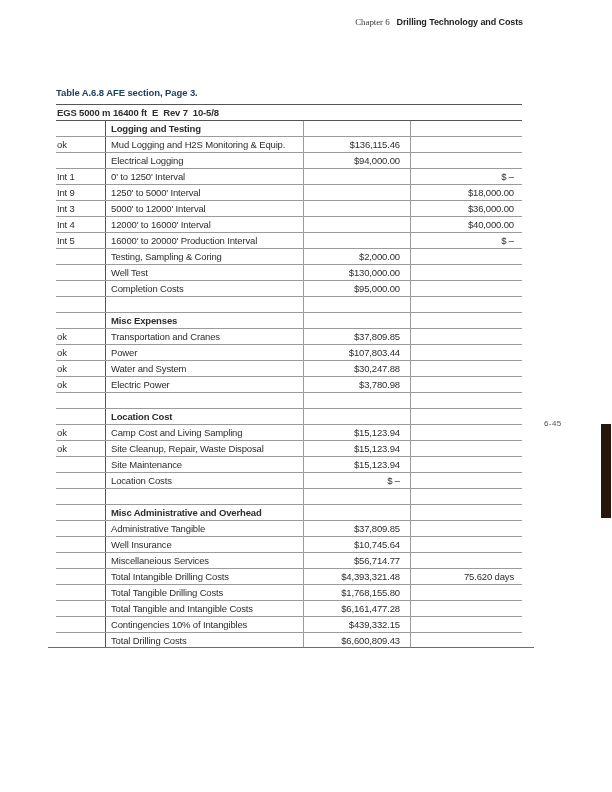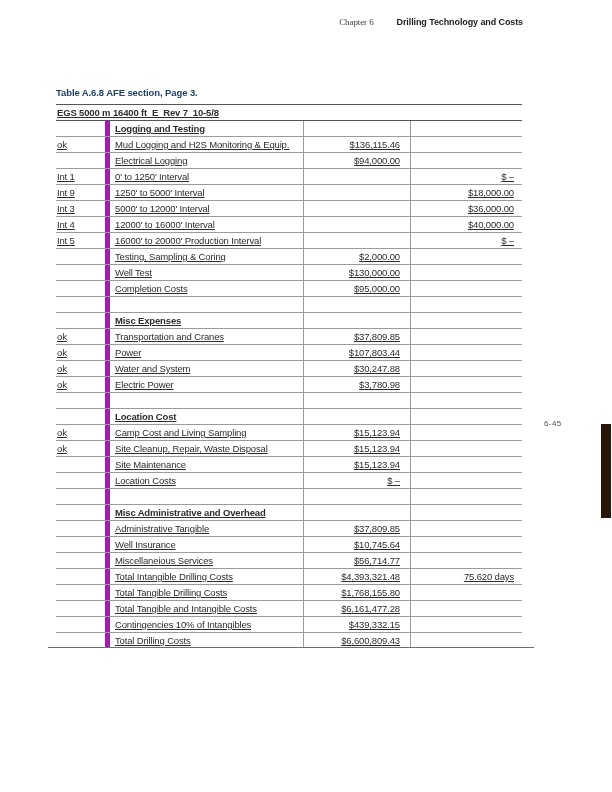--- a/index.html
+++ b/index.html
@@ -5,44 +5,44 @@
   html,body{margin:0;padding:0;}
   body{
     width:612px;height:792px;position:relative;background:#ffffff;overflow:hidden;
     font-family:"Liberation Sans",sans-serif;color:#2d2d2d;
   }
   
   .running-header{
     position:absolute;top:17px;left:0;width:523px;text-align:right;
     font-size:9px;letter-spacing:-0.1px;white-space:nowrap;
   }
-  .chapter-num{font-family:"Liberation Serif",serif;color:#3d3d3d;margin-right:23px;}
+  .chapter-num{font-family:"Liberation Serif",serif;color:#3d3d3d;margin-right:7px;}
   .chapter-title{font-weight:bold;color:#1e1e1e;}
 
   
   .caption{
     position:absolute;left:56px;top:87px;font-size:9.5px;font-weight:bold;
     color:#1f4160;letter-spacing:-0.1px;white-space:nowrap;
   }
 
   
   .afe-table{
     position:absolute;left:56px;top:104px;width:466px;
-    font-size:9.5px;letter-spacing:-0.15px;text-decoration:underline;
+    font-size:9.5px;letter-spacing:-0.15px;
   }
   .spec-row{
     height:15px;line-height:15px;font-weight:bold;white-space:pre;
     border-top:1px solid #555555;border-bottom:1px solid #555555;
     padding-left:1px;box-sizing:content-box;
   }
   .row{display:flex;height:15px;line-height:15px;border-bottom:1px solid #9b9b9b;}
   .row:last-child{border-bottom:none;}
   .row .cell{box-sizing:border-box;overflow:hidden;white-space:nowrap;}
   .c1{width:49px;padding-left:1px;}
-  .c2{width:198px;border-left:5px solid #a21caf;padding-left:5px;}
+  .c2{width:198px;border-left:1px solid #a21caf;padding-left:5px;}
   .c3{width:107px;border-left:1px solid #9b9b9b;text-align:right;padding-right:10px;}
   .c4{width:112px;border-left:1px solid #9b9b9b;text-align:right;padding-right:8px;}
   .row.section .c2{font-weight:bold;}
   .row.interval .c2{}
 
   
   .bottom-rule{position:absolute;left:48px;top:647px;width:486px;height:1px;background:#6d6d6d;}
 
   
   .folio{position:absolute;left:544px;top:419px;font-size:8px;color:#57504a;letter-spacing:0.4px;}

